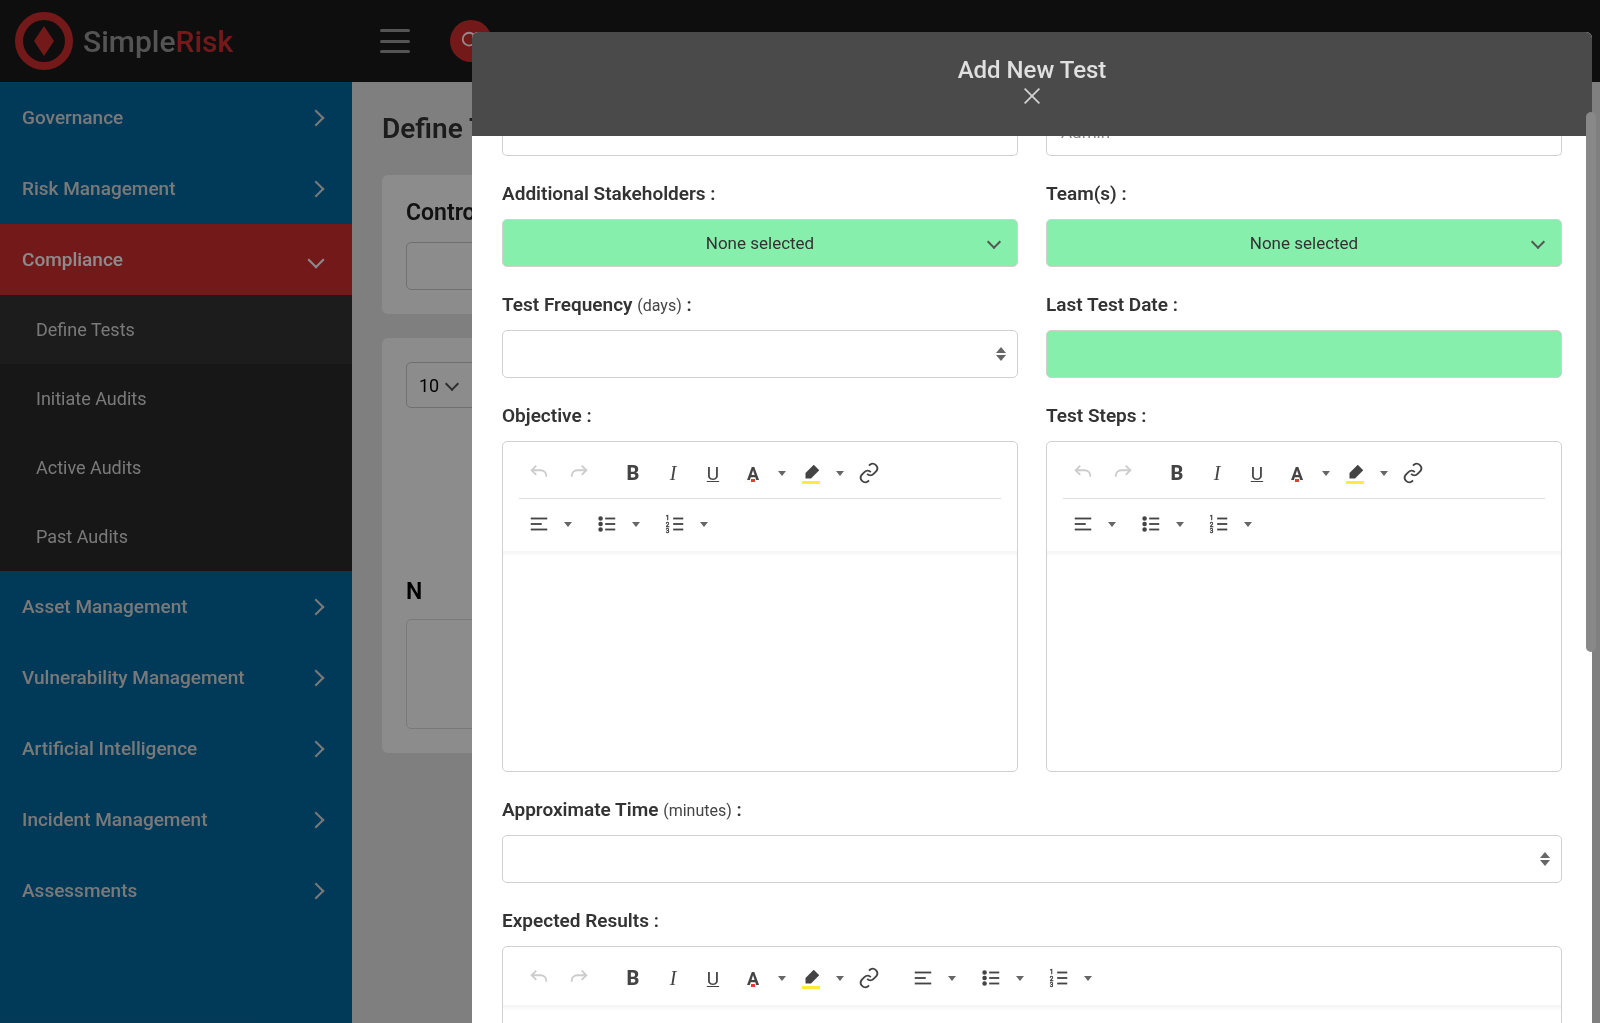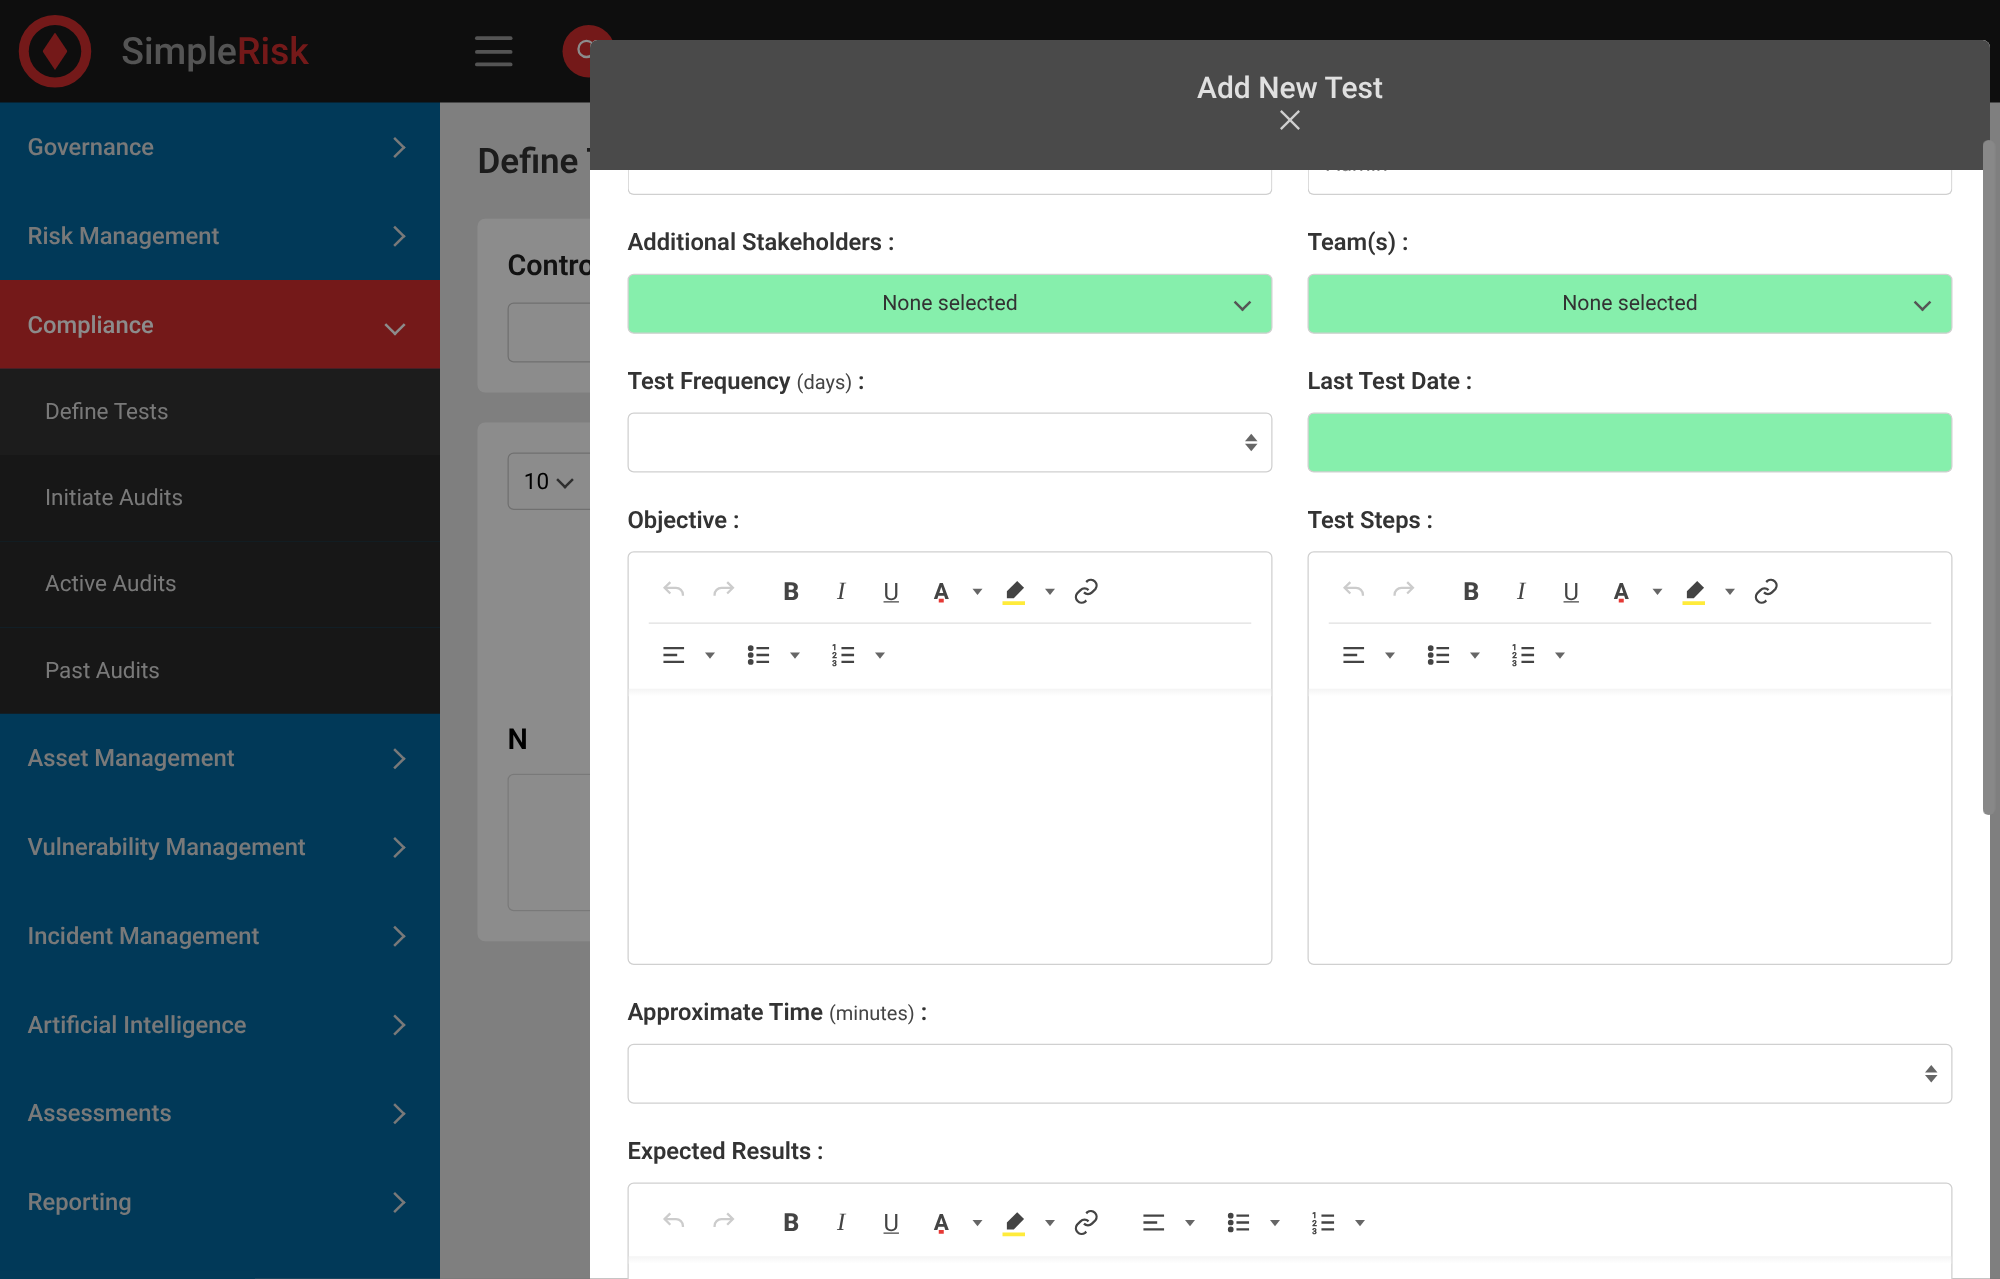--- a/index.html
+++ b/index.html
@@ -47,21 +47,21 @@
 }
 .logo-circle::after {
   content: "";
   width: 20px; height: 30px;
   background: #d32f2f;
   position: absolute;
   clip-path: polygon(50% 0, 100% 50%, 50% 100%, 0 50%);
 }
 .logo-text {
   font-size: 30px;
-  margin-left: 24px;
+  margin-left: 10px;
   font-weight: 500;
 }
 .logo-text .first { color: #999; }
 .logo-text .second { color: #d32f2f; }
 .hamburger {
   width: 30px; height: 24px;
   display: flex; flex-direction: column; justify-content: space-between;
   cursor: pointer;
   margin: 0 40px 0 25px;
 }
@@ -365,33 +365,29 @@
   </div>
   <div class="nav-item">
     <span>Asset Management</span>
     <span class="chevron"></span>
   </div>
   <div class="nav-item">
     <span>Vulnerability Management</span>
     <span class="chevron"></span>
   </div>
   <div class="nav-item">
+    <span>Artificial Intelligence</span>
+    <span class="chevron"></span>
+  </div>
+  <div class="nav-item">
     <span>Incident Management</span>
     <span class="chevron"></span>
   </div>
   <div class="nav-item">
-    <span>Artificial Intelligence</span>
-    <span class="chevron"></span>
-  </div>
-  <div class="nav-item">
     <span>Assessments</span>
-    <span class="chevron"></span>
-  </div>
-  <div class="nav-item">
-    <span>Reporting</span>
     <span class="chevron"></span>
   </div>
 </div>
 
 <div class="main">
   <div class="page-title">Define Tests</div>
   <div class="card">
     <div class="card-title">Control</div>
     <div class="dim-input"></div>
   </div>

